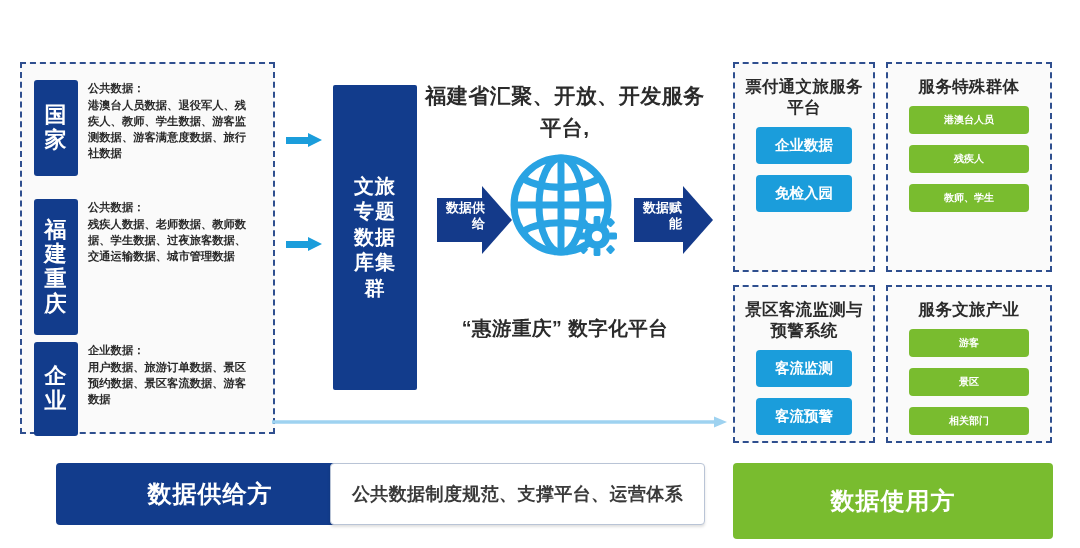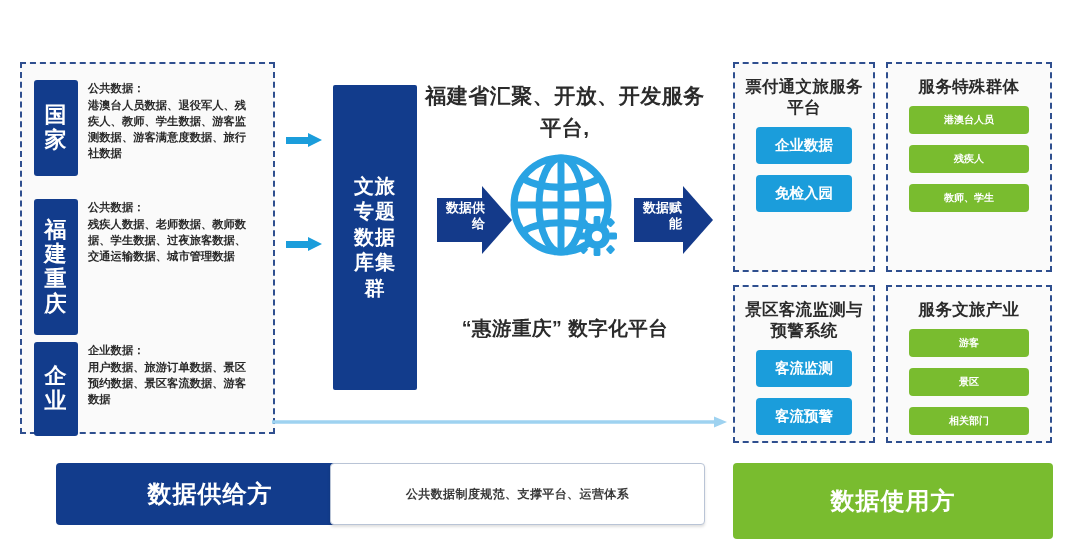--- a/index.html
+++ b/index.html
@@ -117,21 +117,21 @@
   #feedback-arrow{left:272px;top:414px;width:455px;height:12px;}
 
   
   .bar{
     border-radius:4px;display:flex;align-items:center;justify-content:center;
     font-weight:bold;color:#fff;letter-spacing:1px;
   }
   #bar-supplier{left:20px;top:463px;width:308px;height:62px;background:#123c8c;font-size:24px;margin-left:36px;}
   #bar-system{
     left:330px;top:463px;width:375px;height:62px;background:#fff;
-    border:1px solid #b9c4d6;color:#3a3a3a;font-size:12px;letter-spacing:.4px;
+    border:1px solid #b9c4d6;color:#3a3a3a;font-size:18px;letter-spacing:.4px;
     box-shadow:0 2px 3px rgba(0,0,0,.13);
   }
   #bar-consumer{left:733px;top:463px;width:320px;height:76px;background:#79bc2f;font-size:24px;}
 </style>
 </head>
 <body>
 
 <div class="canvas">
 
   <div class="abs dash" id="supply-region">

